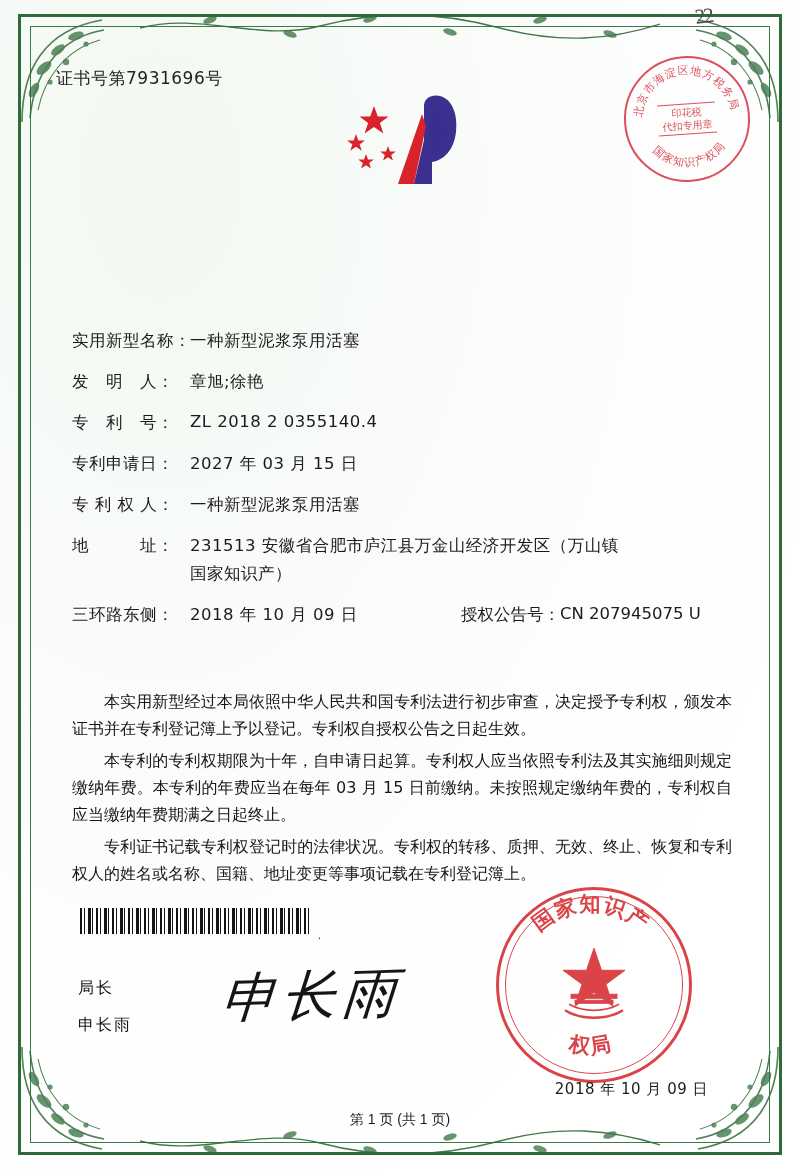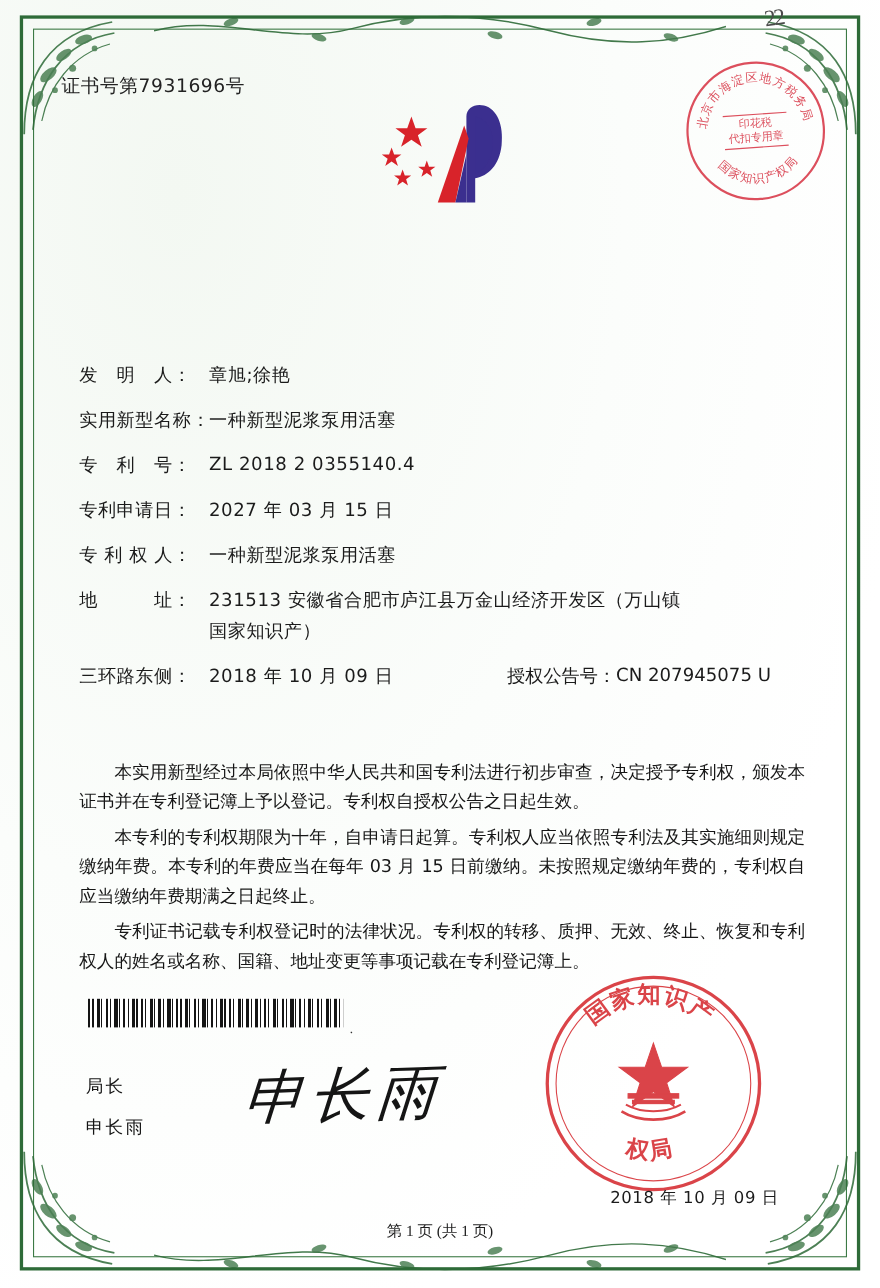--- a/index.html
+++ b/index.html
@@ -273,21 +273,21 @@
   }
 
   
   .footer {
     position: absolute;
     left: 0; right: 0;
     bottom: 42px;
     text-align: center;
     font-size: 14px;
     color: #1d1d1d;
-    font-family: Liberation Serif, serif;
+    font-family: Liberation Sans, sans-serif;
   }
 
   .arc-text { font-size: 11px; fill: #d5293a; font-family: "DejaVu Sans", sans-serif; letter-spacing: 1px;}
   .arc-text-big { font-size: 21px; fill: #d62b30; font-family: "DejaVu Sans", sans-serif; font-weight: bold; letter-spacing: 2px;}
 </style>
 </head>
 <body>
 
 <div class="page">
 
@@ -437,27 +437,27 @@
     <div class="cen">
       <div>印花税</div>
       <div>代扣专用章</div>
     </div>
   </div>
 
 
   <div class="fields">
 
     <div class="frow">
+      <div class="flabel">实用新型名称：</div>
+      <div class="fvalue">一种新型泥浆泵用活塞</div>
+    </div>
+
+    <div class="frow">
       <div class="flabel">发　明　人：</div>
       <div class="fvalue">章旭;徐艳</div>
-    </div>
-
-    <div class="frow">
-      <div class="flabel">实用新型名称：</div>
-      <div class="fvalue">一种新型泥浆泵用活塞</div>
     </div>
 
     <div class="frow">
       <div class="flabel">专　利　号：</div>
       <div class="fvalue">ZL 2018 2 0355140.4</div>
     </div>
 
     <div class="frow">
       <div class="flabel">专利申请日：</div>
       <div class="fvalue">2027 年 03 月 15 日</div>

